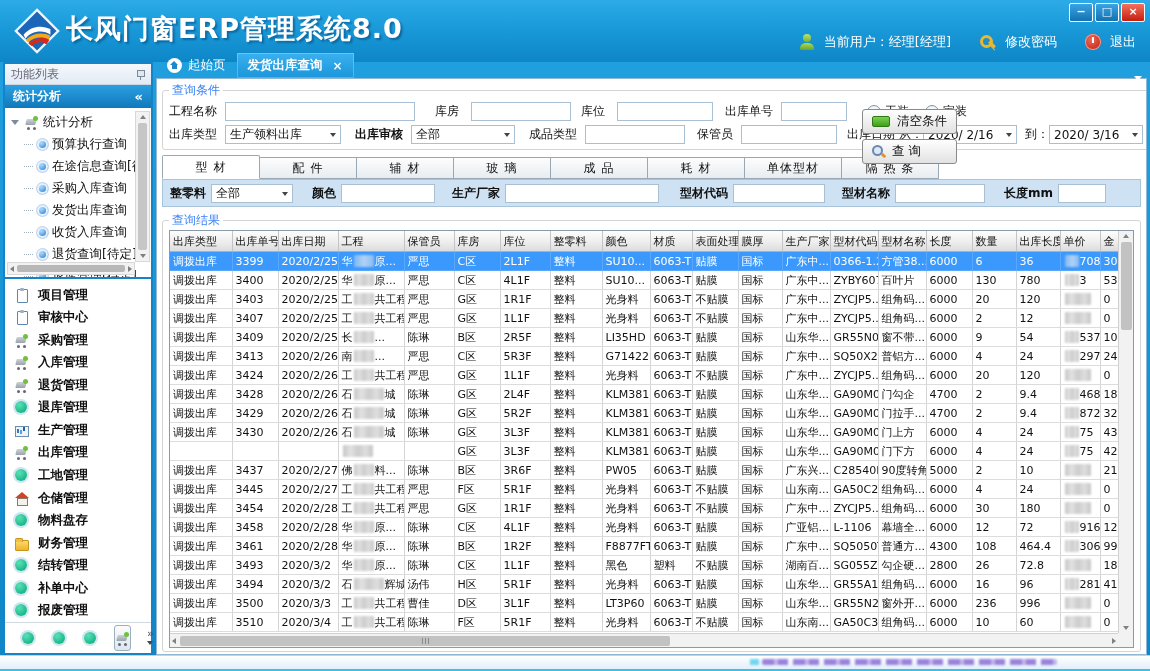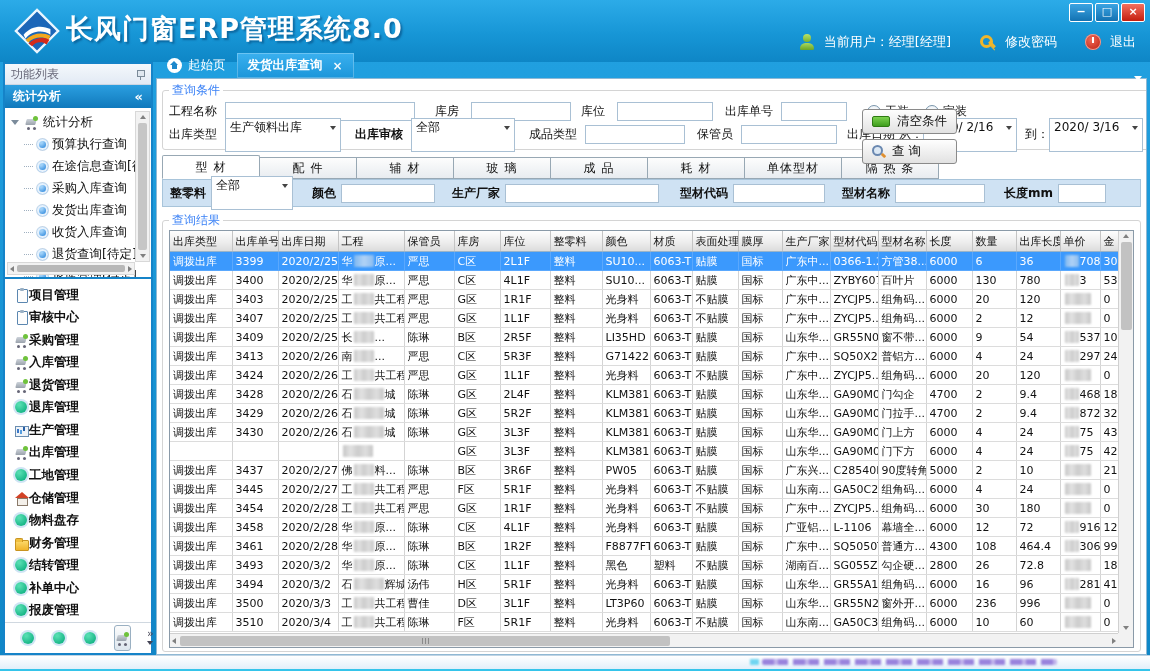--- a/index.html
+++ b/index.html
@@ -44,21 +44,21 @@
   .tree-vscroll{position:absolute;right:1px;top:3px;bottom:15px;width:13px;background:#f2f2f2;border:1px solid #d8d8d8;display:flex;flex-direction:column;align-items:center;}
   .tree-vscroll .thumb{width:9px;flex:1;margin:1px 0;background:#c6c6c6;border-radius:2px;}
   .arr{width:0;height:0;border-left:3px solid transparent;border-right:3px solid transparent;margin:3px 0;}
   .arr.up{border-bottom:4px solid #808080;}
   .arr.down{border-top:4px solid #808080;}
   .arr.left{border-top:3px solid transparent;border-bottom:3px solid transparent;border-right:4px solid #808080;border-left:none;margin:0 2px;}
   .arr.right{border-top:3px solid transparent;border-bottom:3px solid transparent;border-left:4px solid #808080;border-right:none;margin:0 2px;}
   .tree-hscroll{position:absolute;left:2px;right:16px;bottom:2px;height:11px;background:#f2f2f2;border:1px solid #d8d8d8;display:flex;align-items:center;}
   .tree-hscroll .thumb{height:7px;flex:1;background:#b8b8b8;border-radius:2px;margin:0 1px;}
   .menu{flex:1;padding:5px 0 0 9px;display:flex;flex-direction:column;justify-content:space-around;min-height:0;}
-  .menu-item{height:23px;display:flex;align-items:center;font-weight:bold;font-size:12.5px;white-space:nowrap;cursor:default;}
+  .menu-item{height:23px;display:flex;align-items:center;gap:9px;font-weight:bold;font-size:12.5px;white-space:nowrap;cursor:default;}
   .sidebar-foot{height:30px;flex:none;border-top:1px solid #d0d8e0;display:flex;align-items:center;gap:16px;padding:0 4px 0 16px;}
   .foot-btn{width:28px;height:24px;border:1px solid #9ab0c2;border-radius:3px;background:linear-gradient(#fcfcfc,#dde6ee);display:flex;align-items:center;justify-content:center;}
   .more-col{display:flex;flex-direction:column;align-items:center;line-height:9px;color:#445;font-size:11px;}
   .more-col .arr.down{border-top-color:#445;}
 
   
   .ic{width:15px;height:15px;position:relative;display:inline-block;flex:none;}
   .ic.circle::before{content:'';position:absolute;left:1px;top:1px;width:12px;height:12px;border-radius:50%;background:radial-gradient(circle at 35% 30%,#53dcb0 10%,#16b586 75%);box-shadow:0 0 0 2px #cfe4f4;}
   .ic.cart::before{content:'';position:absolute;left:2px;top:4px;width:10px;height:6px;background:linear-gradient(#cdd3da,#9aa2ac);transform:skewX(-14deg);border-radius:1px;}
   .ic.cart::after{content:'';position:absolute;left:3px;bottom:0;width:3px;height:3px;border-radius:50%;background:#667;box-shadow:6px 0 0 #667,7px -10px 0 1px #6fc23c;}
@@ -82,21 +82,21 @@
   .home-ic::after{content:'';position:absolute;left:5px;top:7px;width:5px;height:4px;background:#1e88cc;}
   .tab-caret{position:absolute;right:6px;bottom:9px;width:0;height:0;border-left:4px solid transparent;border-right:4px solid transparent;border-top:5px solid #fff;}
 
   .content{flex:1;background:#fff;border:1px solid #8fb8d4;padding:3px 4px 2px;display:flex;flex-direction:column;min-height:0;overflow:hidden;}
   fieldset{border:1px solid #d4d4d4;border-radius:3px;margin:0 1px;padding:1px 6px 3px;}
   legend{font-size:12px;color:#3b82f6;padding:0 3px;}
   .qwrap{position:relative;flex:none;}
   .qrow{display:flex;align-items:center;height:23px;white-space:nowrap;}
   .qrow label{flex:none;}
   .tin{height:17px;border:1px solid #a9c0d4;background:#fff;font-size:12px;padding:0 2px;font-family:inherit;}
-  .combo{position:relative;height:17px;border:1px solid #a9c0d4;background:#fff;display:flex;align-items:center;padding:0 14px 15px 4px;font-size:12px;white-space:nowrap;overflow:hidden;}
+  .combo{position:relative;height:17px;border:1px solid #a9c0d4;background:#fff;display:flex;align-items:center;padding:0 14px 0 4px;font-size:12px;white-space:nowrap;overflow:hidden;}
   .combo::after{content:'';position:absolute;right:4px;top:7px;width:0;height:0;border-left:3.5px solid transparent;border-right:3.5px solid transparent;border-top:4px solid #444;}
   .radio{width:12px;height:12px;border-radius:50%;border:1px solid #7a96ac;background:radial-gradient(#fff,#e8eef4);position:relative;flex:none;}
   .radio.on::after{content:'';position:absolute;left:3px;top:3px;width:6px;height:6px;border-radius:50%;background:radial-gradient(#3aa0e8,#1464a8);}
   .btn{border:1px solid #8a8a8a;background:linear-gradient(#fefefe,#e2e2e2);border-radius:3px;height:23px;display:flex;align-items:center;gap:7px;padding:0 9px;font-size:12.5px;cursor:default;}
   .btn-col{position:absolute;right:192px;top:10px;display:flex;flex-direction:column;gap:5px;align-items:stretch;}
   .clear-ic{width:16px;height:9px;background:linear-gradient(#7cd24e,#3f9e1e);border:1px solid #2e7a12;border-radius:2px;}
   .mag-ic{width:13px;height:13px;position:relative;}
   .mag-ic::before{content:'';position:absolute;left:0;top:0;width:7px;height:7px;border:2px solid #6a88b0;border-radius:50%;background:#dce8f4;}
   .mag-ic::after{content:'';position:absolute;left:9px;top:9px;width:5px;height:3px;background:#e09030;transform:rotate(45deg);border-radius:1px;}
 

